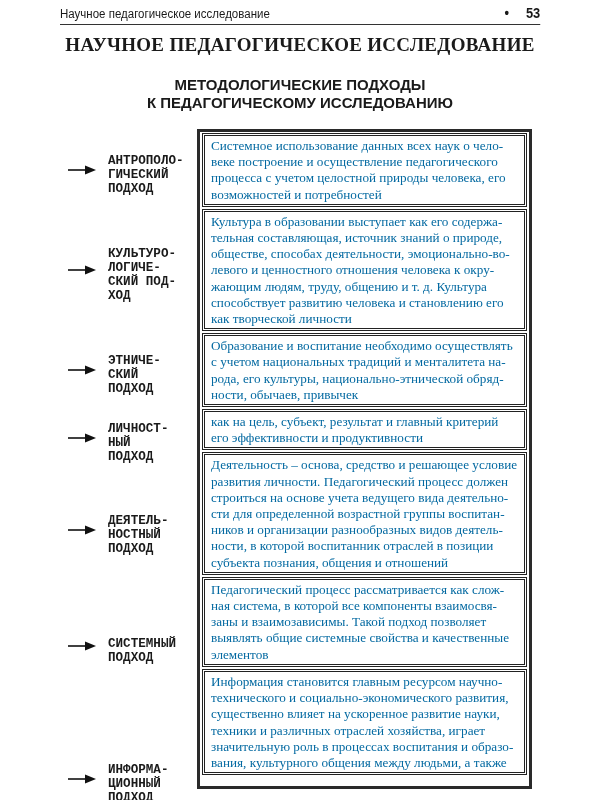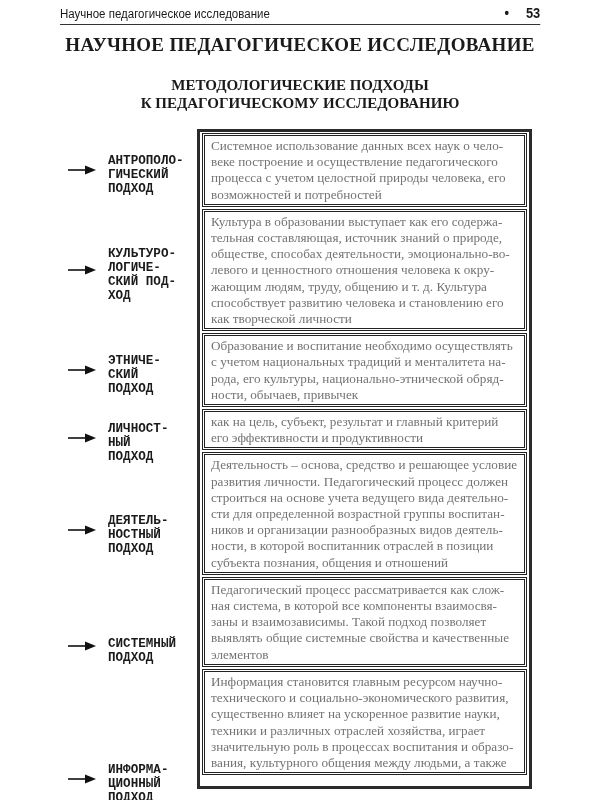--- a/index.html
+++ b/index.html
@@ -12,31 +12,31 @@
   }
   .running-head .rh-title { position: absolute; left: 0; top: 3px; }
   .running-head .rh-page { position: absolute; right: 0; top: 1px; font-weight: bold; font-size: 14px; }
   .running-head .rh-dot { position: absolute; right: 34px; top: 1px; font-weight: bold; font-size: 14px; }
   .chapter-title {
     position: absolute; left: 0; top: 34px; width: 600px; text-align: center;
     font-family: "Liberation Serif", serif; font-weight: bold; font-size: 19px; letter-spacing: 0.3px;
   }
   .section-title {
     position: absolute; left: 0; top: 76px; width: 600px; text-align: center;
-    font-family: Liberation Serif, serif; font-weight: bold; font-size: 15px; line-height: 18px;
+    font-family: Liberation Sans, sans-serif; font-weight: bold; font-size: 15px; line-height: 18px;
   }
   .frame {
     position: absolute; left: 197px; top: 129px; width: 335px; height: 660px;
     border: 3px solid #2a2a2a; box-sizing: border-box; background: #fff;
     padding: 1px 2px 2px 2px;
   }
   .box {
     box-sizing: border-box; border: 3px double #222;
     padding: 2px 4px 1px 6px; margin-bottom: 2px;
-    font-family: "Liberation Serif", serif; font-size: 13.2px; line-height: 16.2px; color: #737373;
+    font-family: "Liberation Serif", serif; font-size: 13.2px; line-height: 16.2px; color: #0369a1;
   }
   .box:last-child { margin-bottom: 0; }
   .box span { display: block; white-space: nowrap; }
   .row-label {
     position: absolute; left: 68px; width: 126px;
     font-family: "Liberation Sans", sans-serif; font-weight: bold; font-size: 12.6px; line-height: 14px;
   }
   .row-label .arrow { position: absolute; left: 0; width: 28px; height: 14px; }
   .row-label .arrow svg { display: block; }
   .row-label .name { position: absolute; left: 40px; top: 5px; font-family: Liberation Mono, monospace; }

